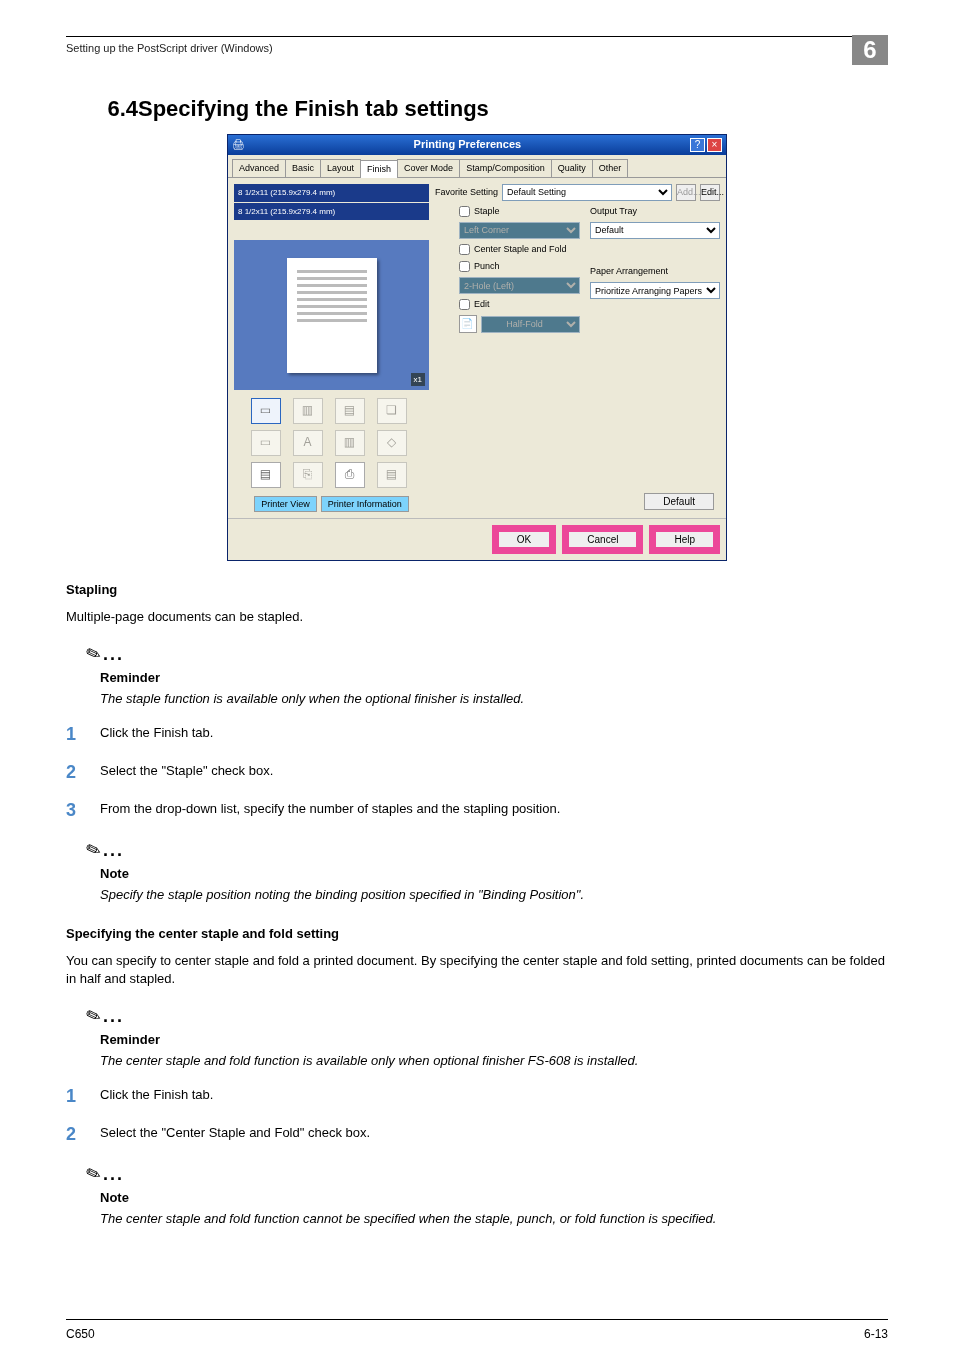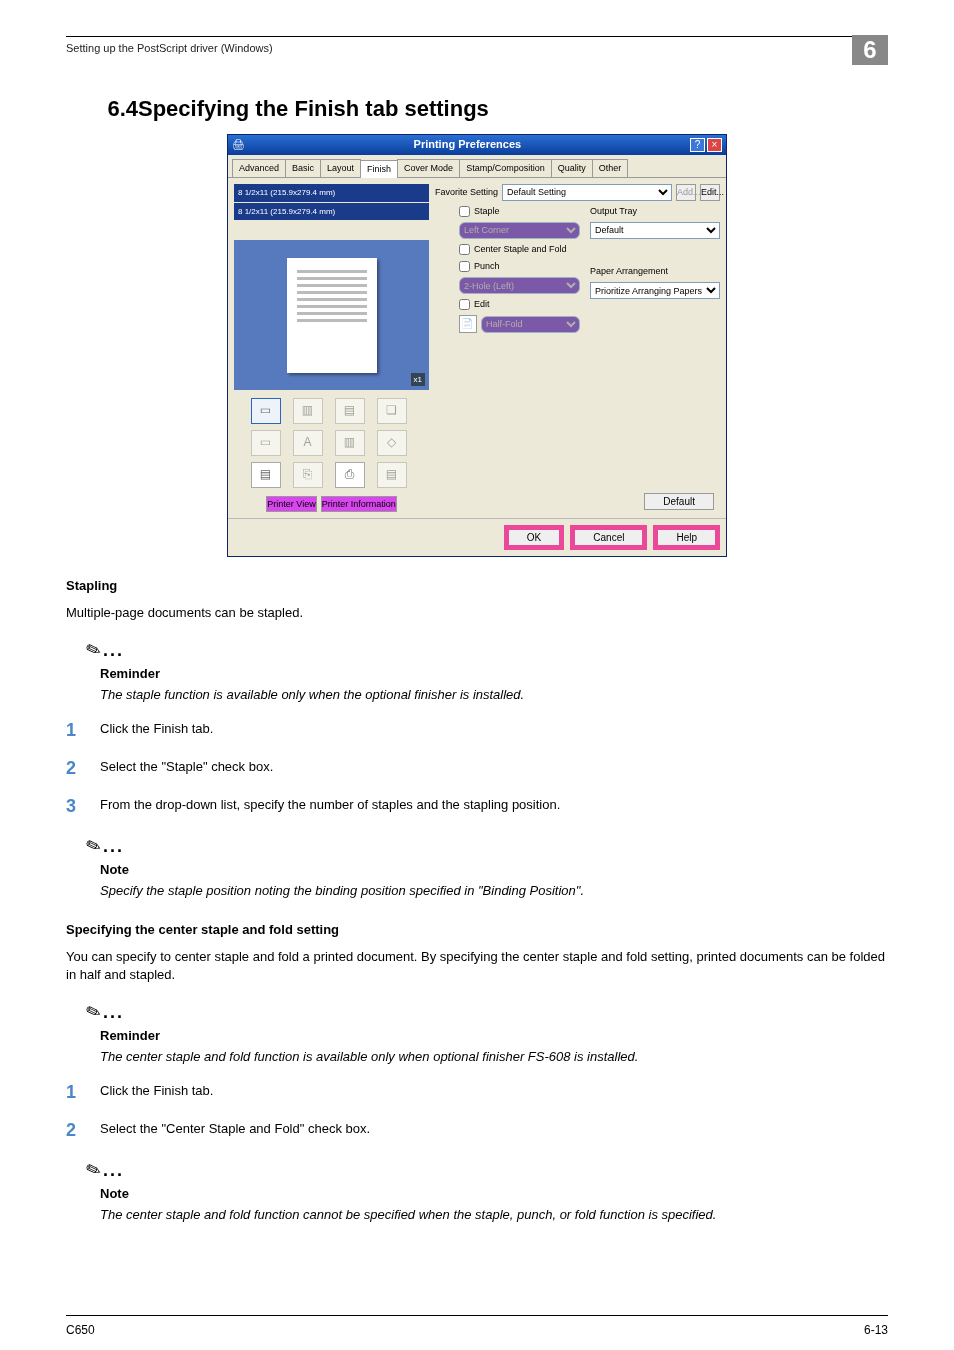--- a/index.html
+++ b/index.html
@@ -50,43 +50,43 @@
   .paper-label { background:#1a3a8a; color:#fff; font-size:8px; padding:3px 4px; margin-bottom:1px; }
   .preview { background:#577abf; height:150px; display:flex; align-items:center; justify-content:center; position:relative;margin-top:20px; }
   .page { background:#fff; width:90px; height:115px; box-shadow:2px 2px 3px rgba(0,0,0,.4); padding:8px 10px; }
   .page .line { height:3px; background:#bbb; margin:4px 0; }
   .zoom-badge { position:absolute; right:4px; bottom:4px; background:#345; color:#fff; font-size:8px; padding:1px 3px; }
   .icon-grid { display:grid; grid-template-columns: repeat(4, 36px); gap:6px; margin:8px 0; justify-content:center;}
   .icon-grid .ic { width:30px; height:26px; border:1px solid #aaa; background:#fff; display:flex; align-items:center; justify-content:center; font-size:12px; color:#666;}
   .icon-grid .ic.disabled { opacity:.55; }
   .icon-grid .ic.active { border:1px solid #2a66c0; background:#eef3fb;}
   .pv-btns { display:flex; gap:4px; justify-content: center; }
-  .pv-btns button { font-size:9px; padding:2px 0; background:#d946ef; border:1px solid #999; }
+  .pv-btns button { font-size:9px; padding:2px 6px; background:#7dd3fc; border:1px solid #999; }
   .right-pane { flex:1; display:flex; flex-direction:column; gap:4px; }
   .fav-row { display:flex; align-items:center; gap:4px; margin-bottom:0; }
   .fav-row label { font-size:9px; }
   .fav-row select, .fav-row button, .right-pane select { font-size:9px; border:1px solid #7f9db9; background:#fff; height:17px;}
   .fav-row .fsel { flex:1; }
   .fav-row button { width:20px; background:#efefef; border:1px solid #999;}
   .fav-row button:disabled { color:#999; }
   .two-col { display:flex; gap:10px;margin-left:24px; }
   .colA { flex:1; display:flex; flex-direction:column; gap:4px; }
   .colB { width:130px; display:flex; flex-direction:column; gap:4px; }
   .chk { display:flex; align-items:center; gap:4px; font-size:9px; }
   .chk input { margin:0; width:11px; height:11px;}
   .colA select { width:100%; }
-  .colA select:disabled, .colB select:disabled { color:#999; background:#4c1d95;border-radius:6px;}
+  .colA select:disabled, .colB select:disabled { color:#999; background:#0c4a6e;}
   .fold-row { display:flex; align-items:center; gap:4px; }
   .fold-row .fold-icon { width:18px; height:18px; border:1px solid #999; background:#fff; display:flex; align-items:center; justify-content:center;}
-  .fold-row select { flex:1; }
+  .fold-row select { flex:1;text-align:center; }
   .colB label.grouplabel { font-size:9px; }
   .dlg-bottom { display:flex; justify-content:flex-end; padding:4px 6px 2px 6px;}
   .dlg-bottom button { font-size:10px; padding:2px 18px; background:#efefef; border:1px solid #999;}
   .dlg-foot { border-top:1px solid #bbb; padding:6px; display:flex; justify-content:flex-end; gap:6px;}
-  .dlg-foot button { font-size:10px; padding:2px 18px; background:#efefef; border:5px solid #ec4899;}
+  .dlg-foot button { font-size:10px; padding:2px 18px; background:#efefef; border:7px solid #ec4899;}
 </style>
 </head>
 <body>
 
 <div class="topline"></div>
 <div class="running-head">
   <span class="rh-text">Setting up the PostScript driver (Windows)</span>
   <span class="chapnum-box">6</span>
 </div>
 

